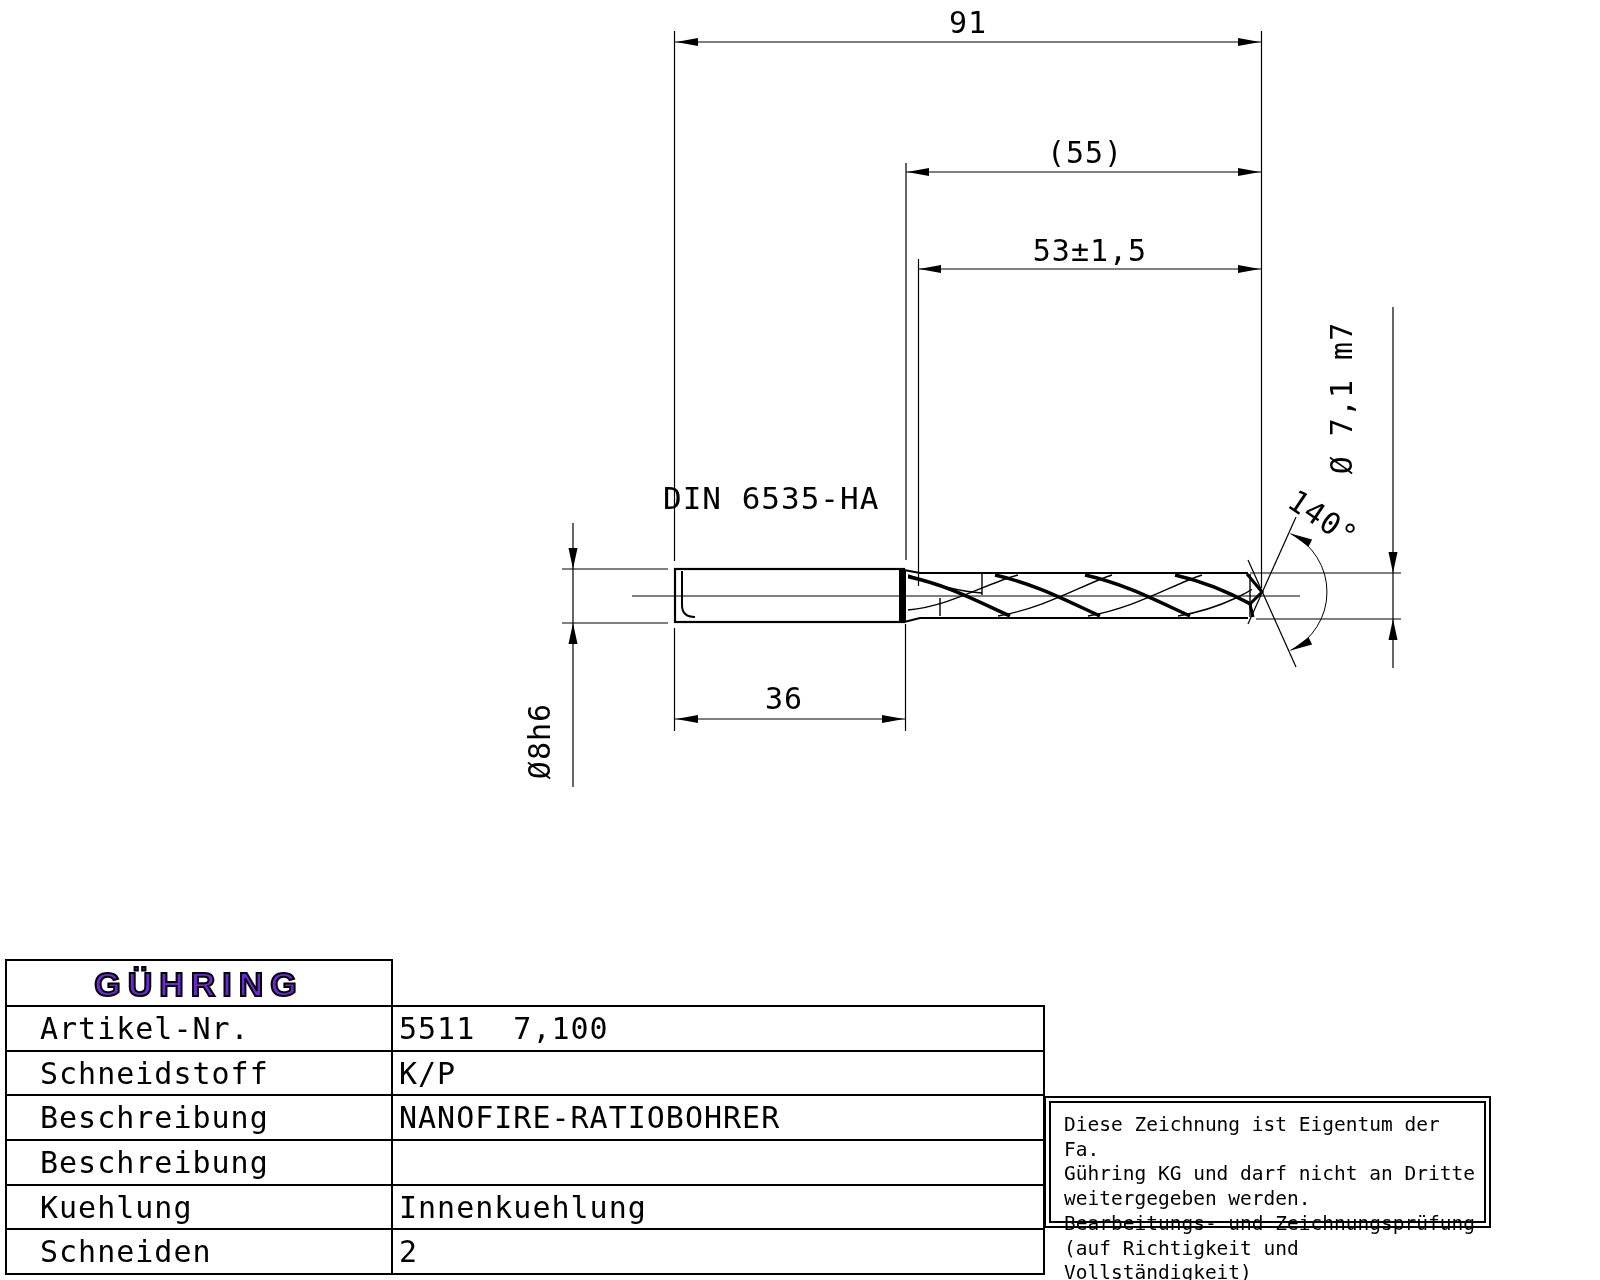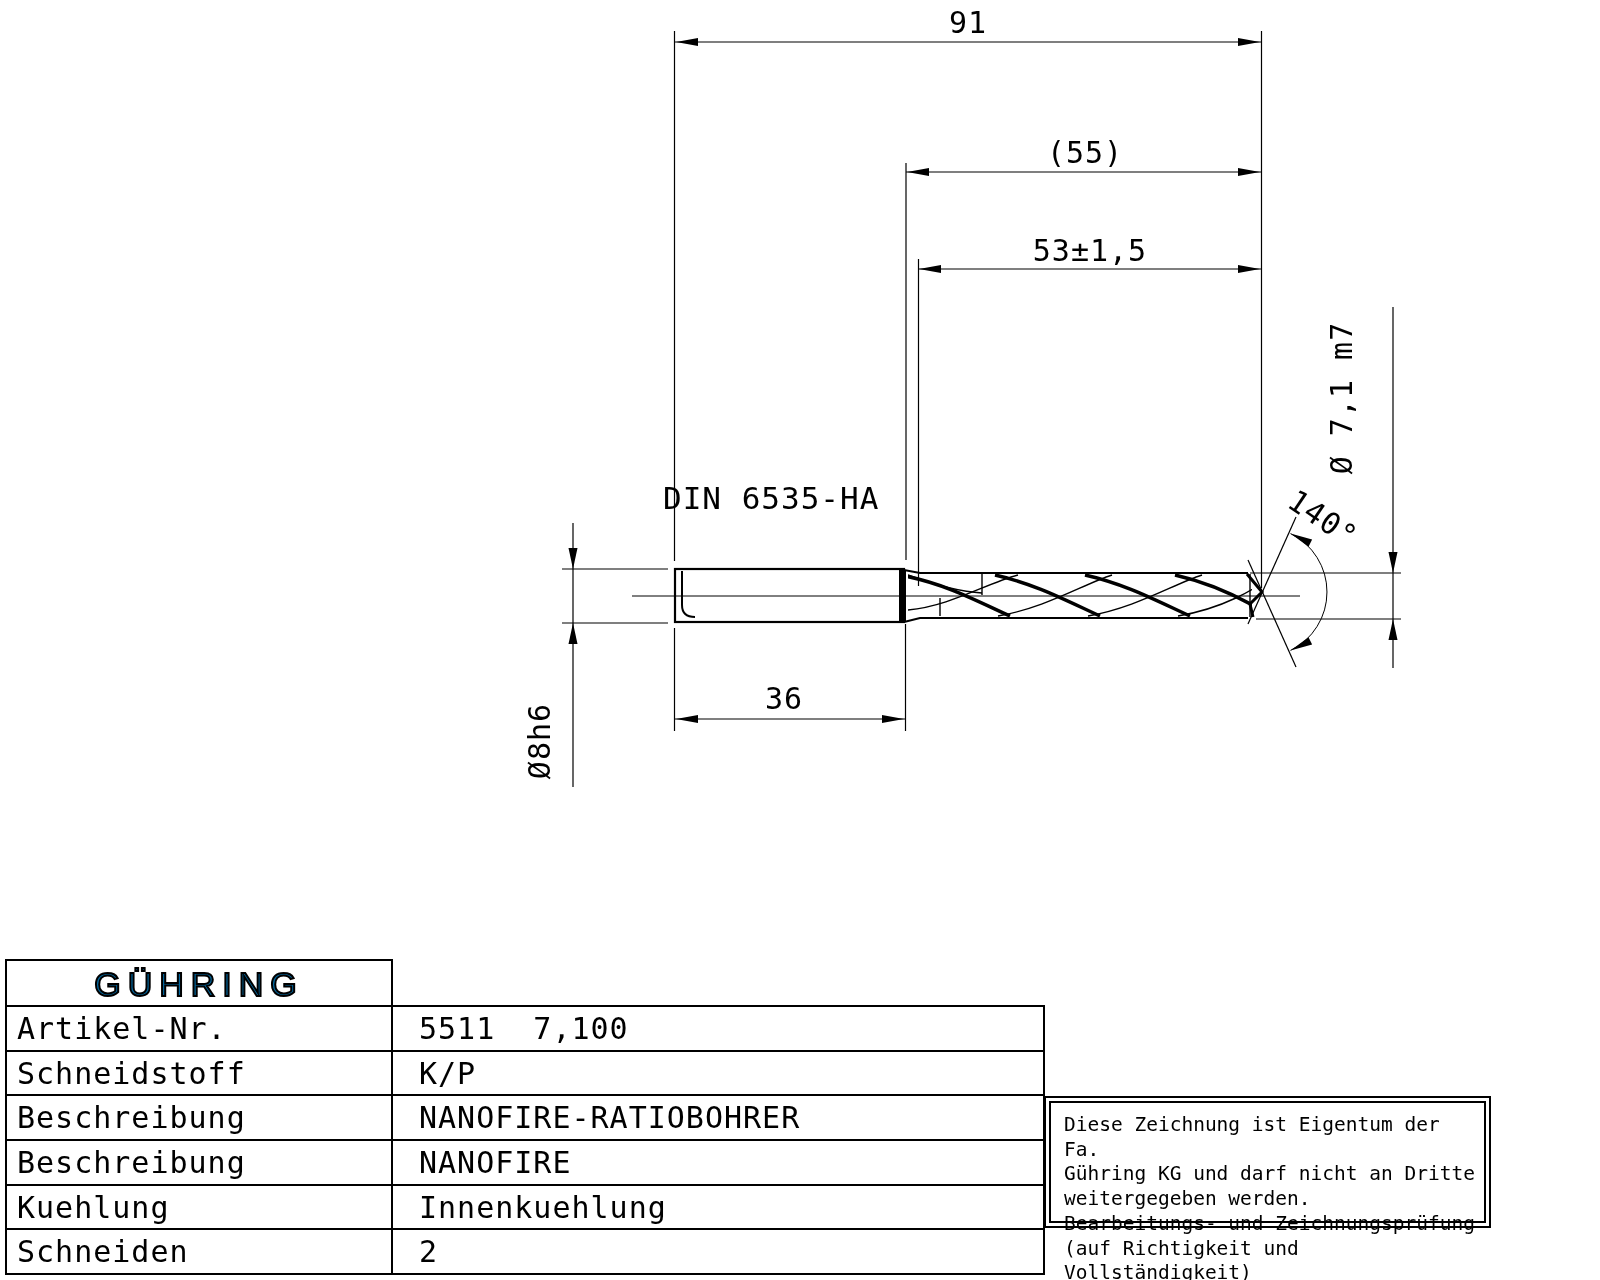--- a/index.html
+++ b/index.html
@@ -17,37 +17,37 @@
   svg text.din-label { font-size: 31px; }
 
   
   #logo-cell {
     position: absolute; left: 5px; top: 959px; width: 388px; height: 48px;
     border: 2px solid #000; border-bottom: none;
     display: flex; align-items: center; justify-content: center;
   }
   #logo-text {
     font-family: "Liberation Sans", sans-serif;
-    font-weight: normal; font-size: 34px; letter-spacing: 7px;
-    color: #0369a1; -webkit-text-stroke: 2px #000000;
+    font-weight: bold; font-size: 34px; letter-spacing: 7px;
+    color: #6d28d9; -webkit-text-stroke: 2px #000000;
     text-shadow: 0 0 1px #000;
   }
   #main-table {
     position: absolute; left: 5px; top: 1005px; width: 1040px; height: 270px;
     border: 2px solid #000; display: flex; flex-direction: column;
   }
   .t-row { flex: 1; display: flex; border-top: 2px solid #000; }
   .t-row:first-child { border-top: none; }
   .t-label {
     width: 386px; border-right: 2px solid #000;
-    display: flex; align-items: center; padding-left: 10px;
+    display: flex; align-items: center; padding-left: 33px;
     font-size: 30px; letter-spacing: 1px; white-space: pre;
   }
   .t-value {
-    flex: 1; display: flex; align-items: center; padding-left: 26px;
+    flex: 1; display: flex; align-items: center; padding-left: 6px;
     font-size: 30px; letter-spacing: 1px; white-space: pre;
   }
 
   
   #disclaimer-outer {
     position: absolute; left: 1044px; top: 1096px; width: 447px; height: 132px;
     border: 2px solid #000;
   }
   #disclaimer-inner {
     position: absolute; left: 3px; top: 3px; right: 3px; bottom: 3px;
@@ -169,21 +169,20 @@
   <div class="t-row">
     <div class="t-label">Schneidstoff</div>
     <div class="t-value">K/P</div>
   </div>
   <div class="t-row">
     <div class="t-label">Beschreibung</div>
     <div class="t-value">NANOFIRE-RATIOBOHRER</div>
   </div>
   <div class="t-row">
     <div class="t-label">Beschreibung</div>
-    <div class="t-value">NANOFIRE</div>
   </div>
   <div class="t-row">
     <div class="t-label">Kuehlung</div>
     <div class="t-value">Innenkuehlung</div>
   </div>
   <div class="t-row">
     <div class="t-label">Schneiden</div>
     <div class="t-value">2</div>
   </div>
 </div>

